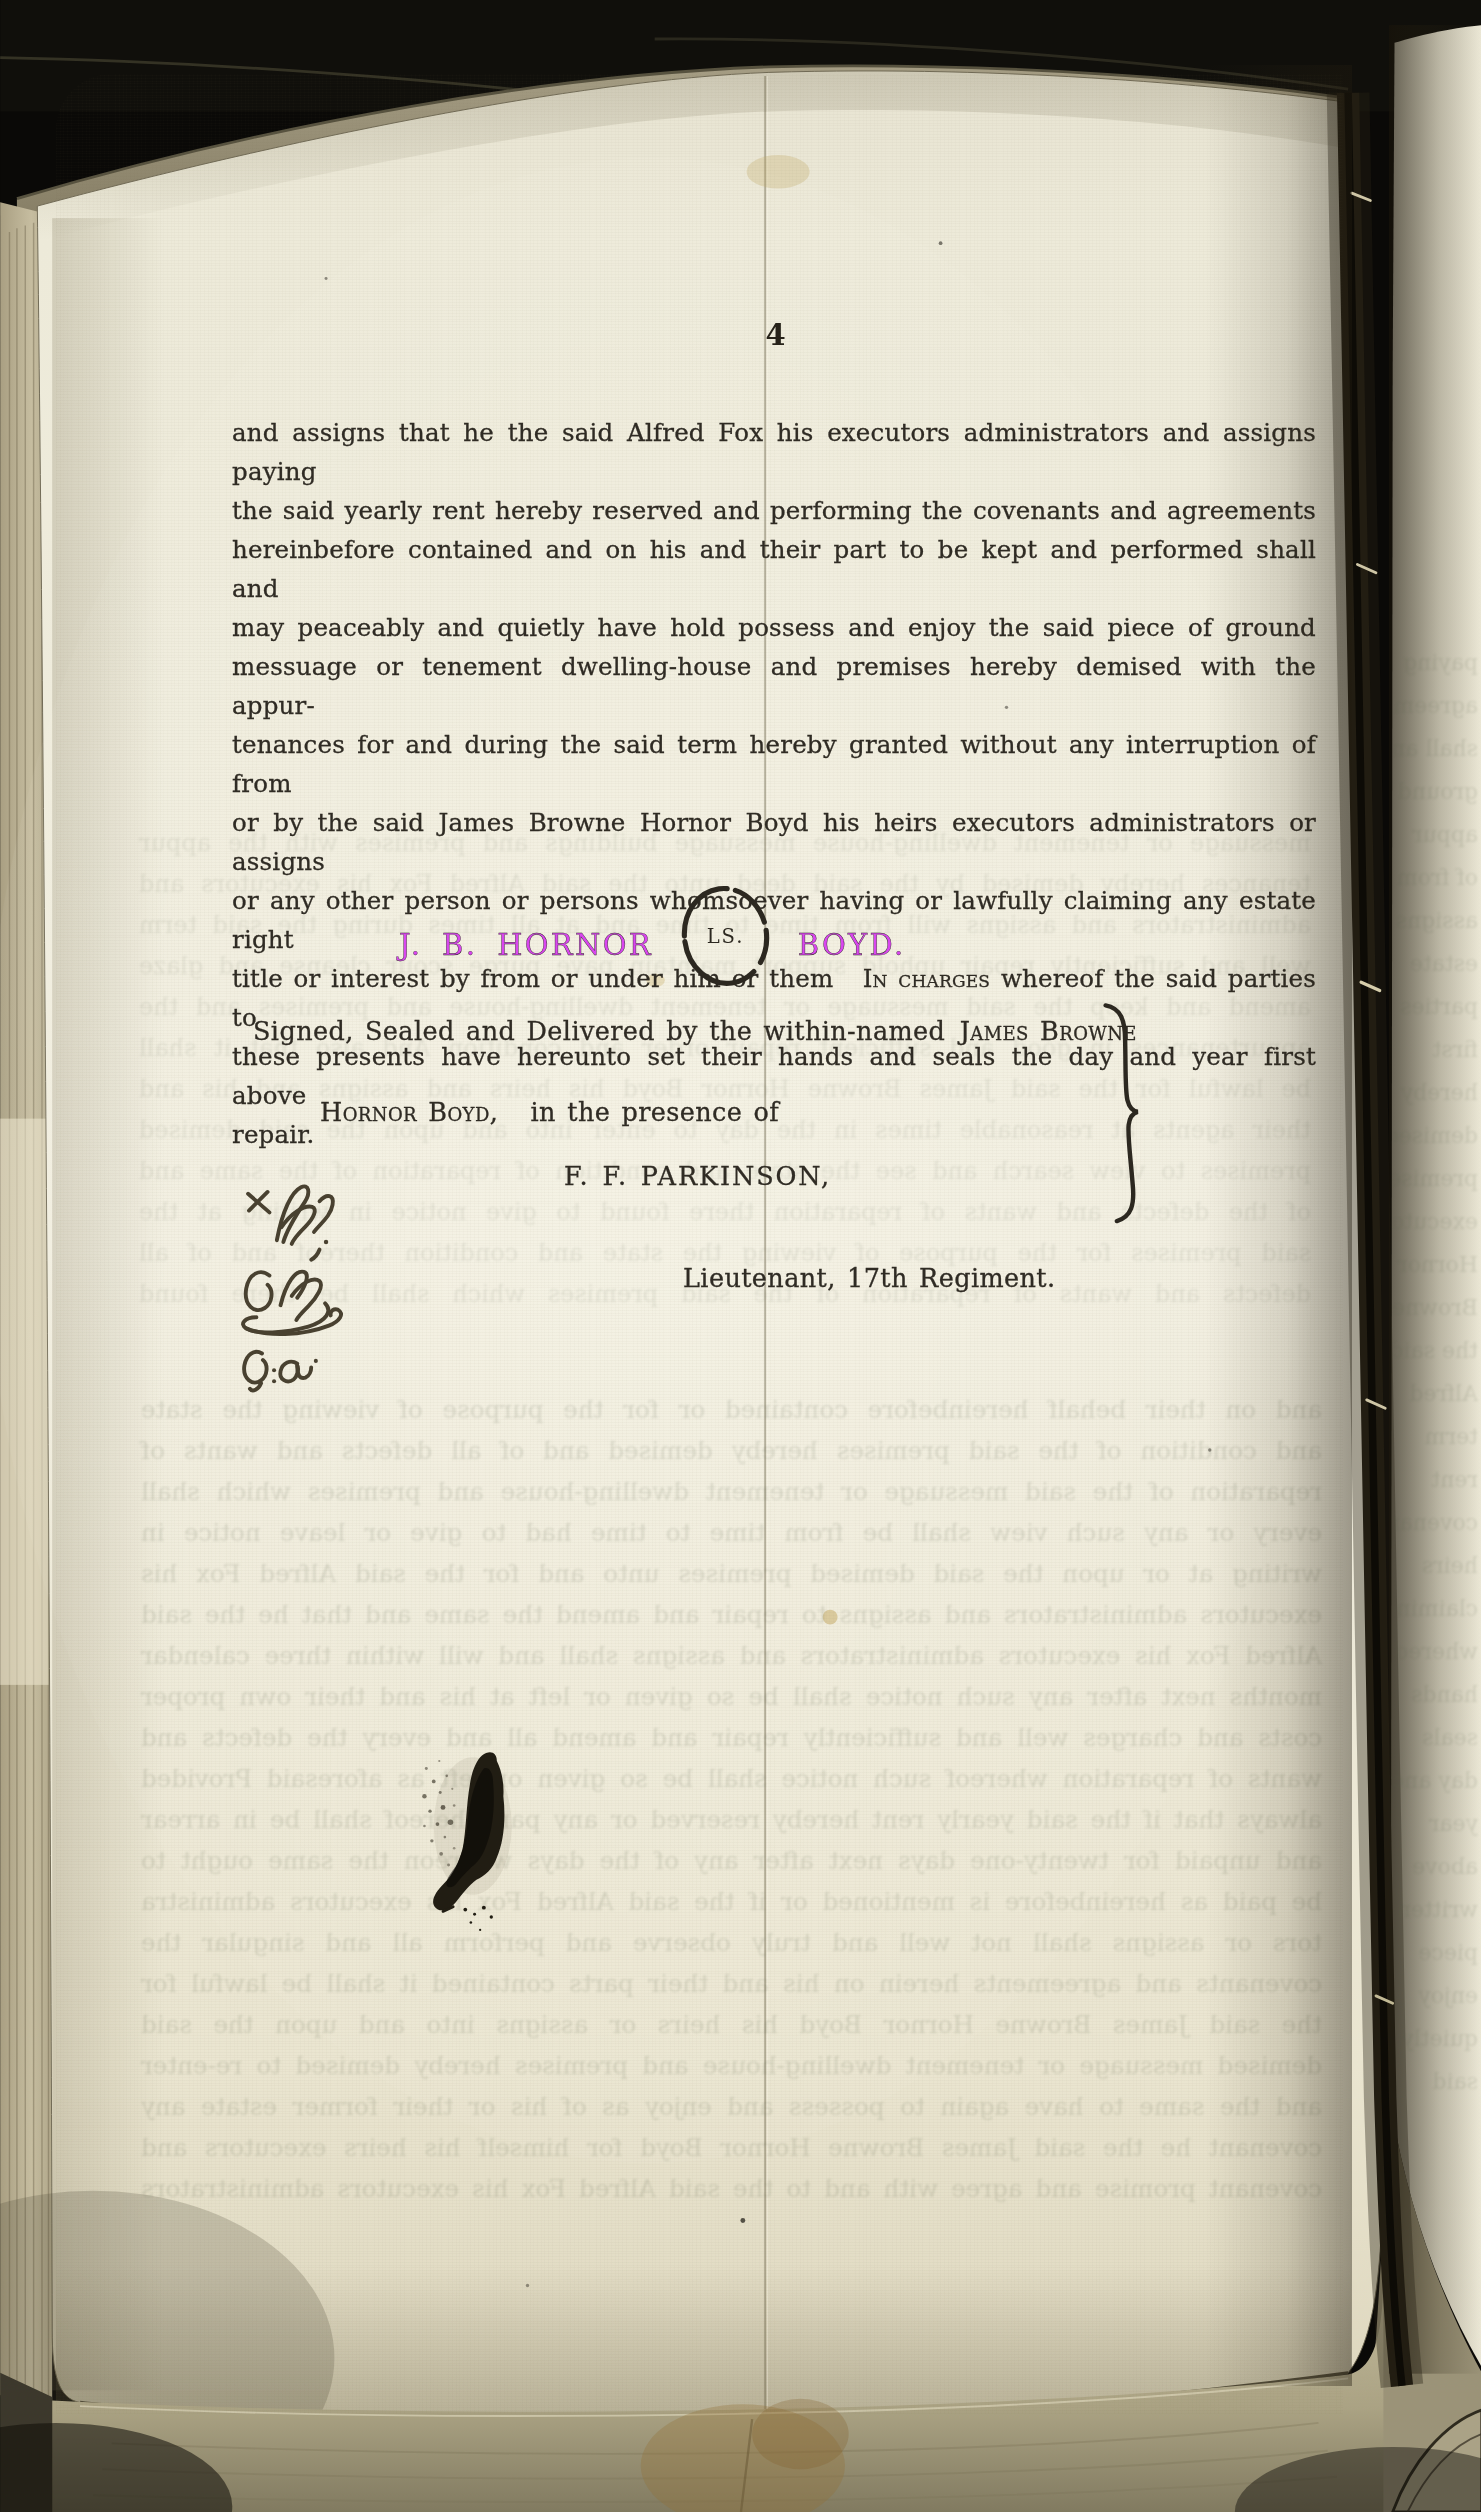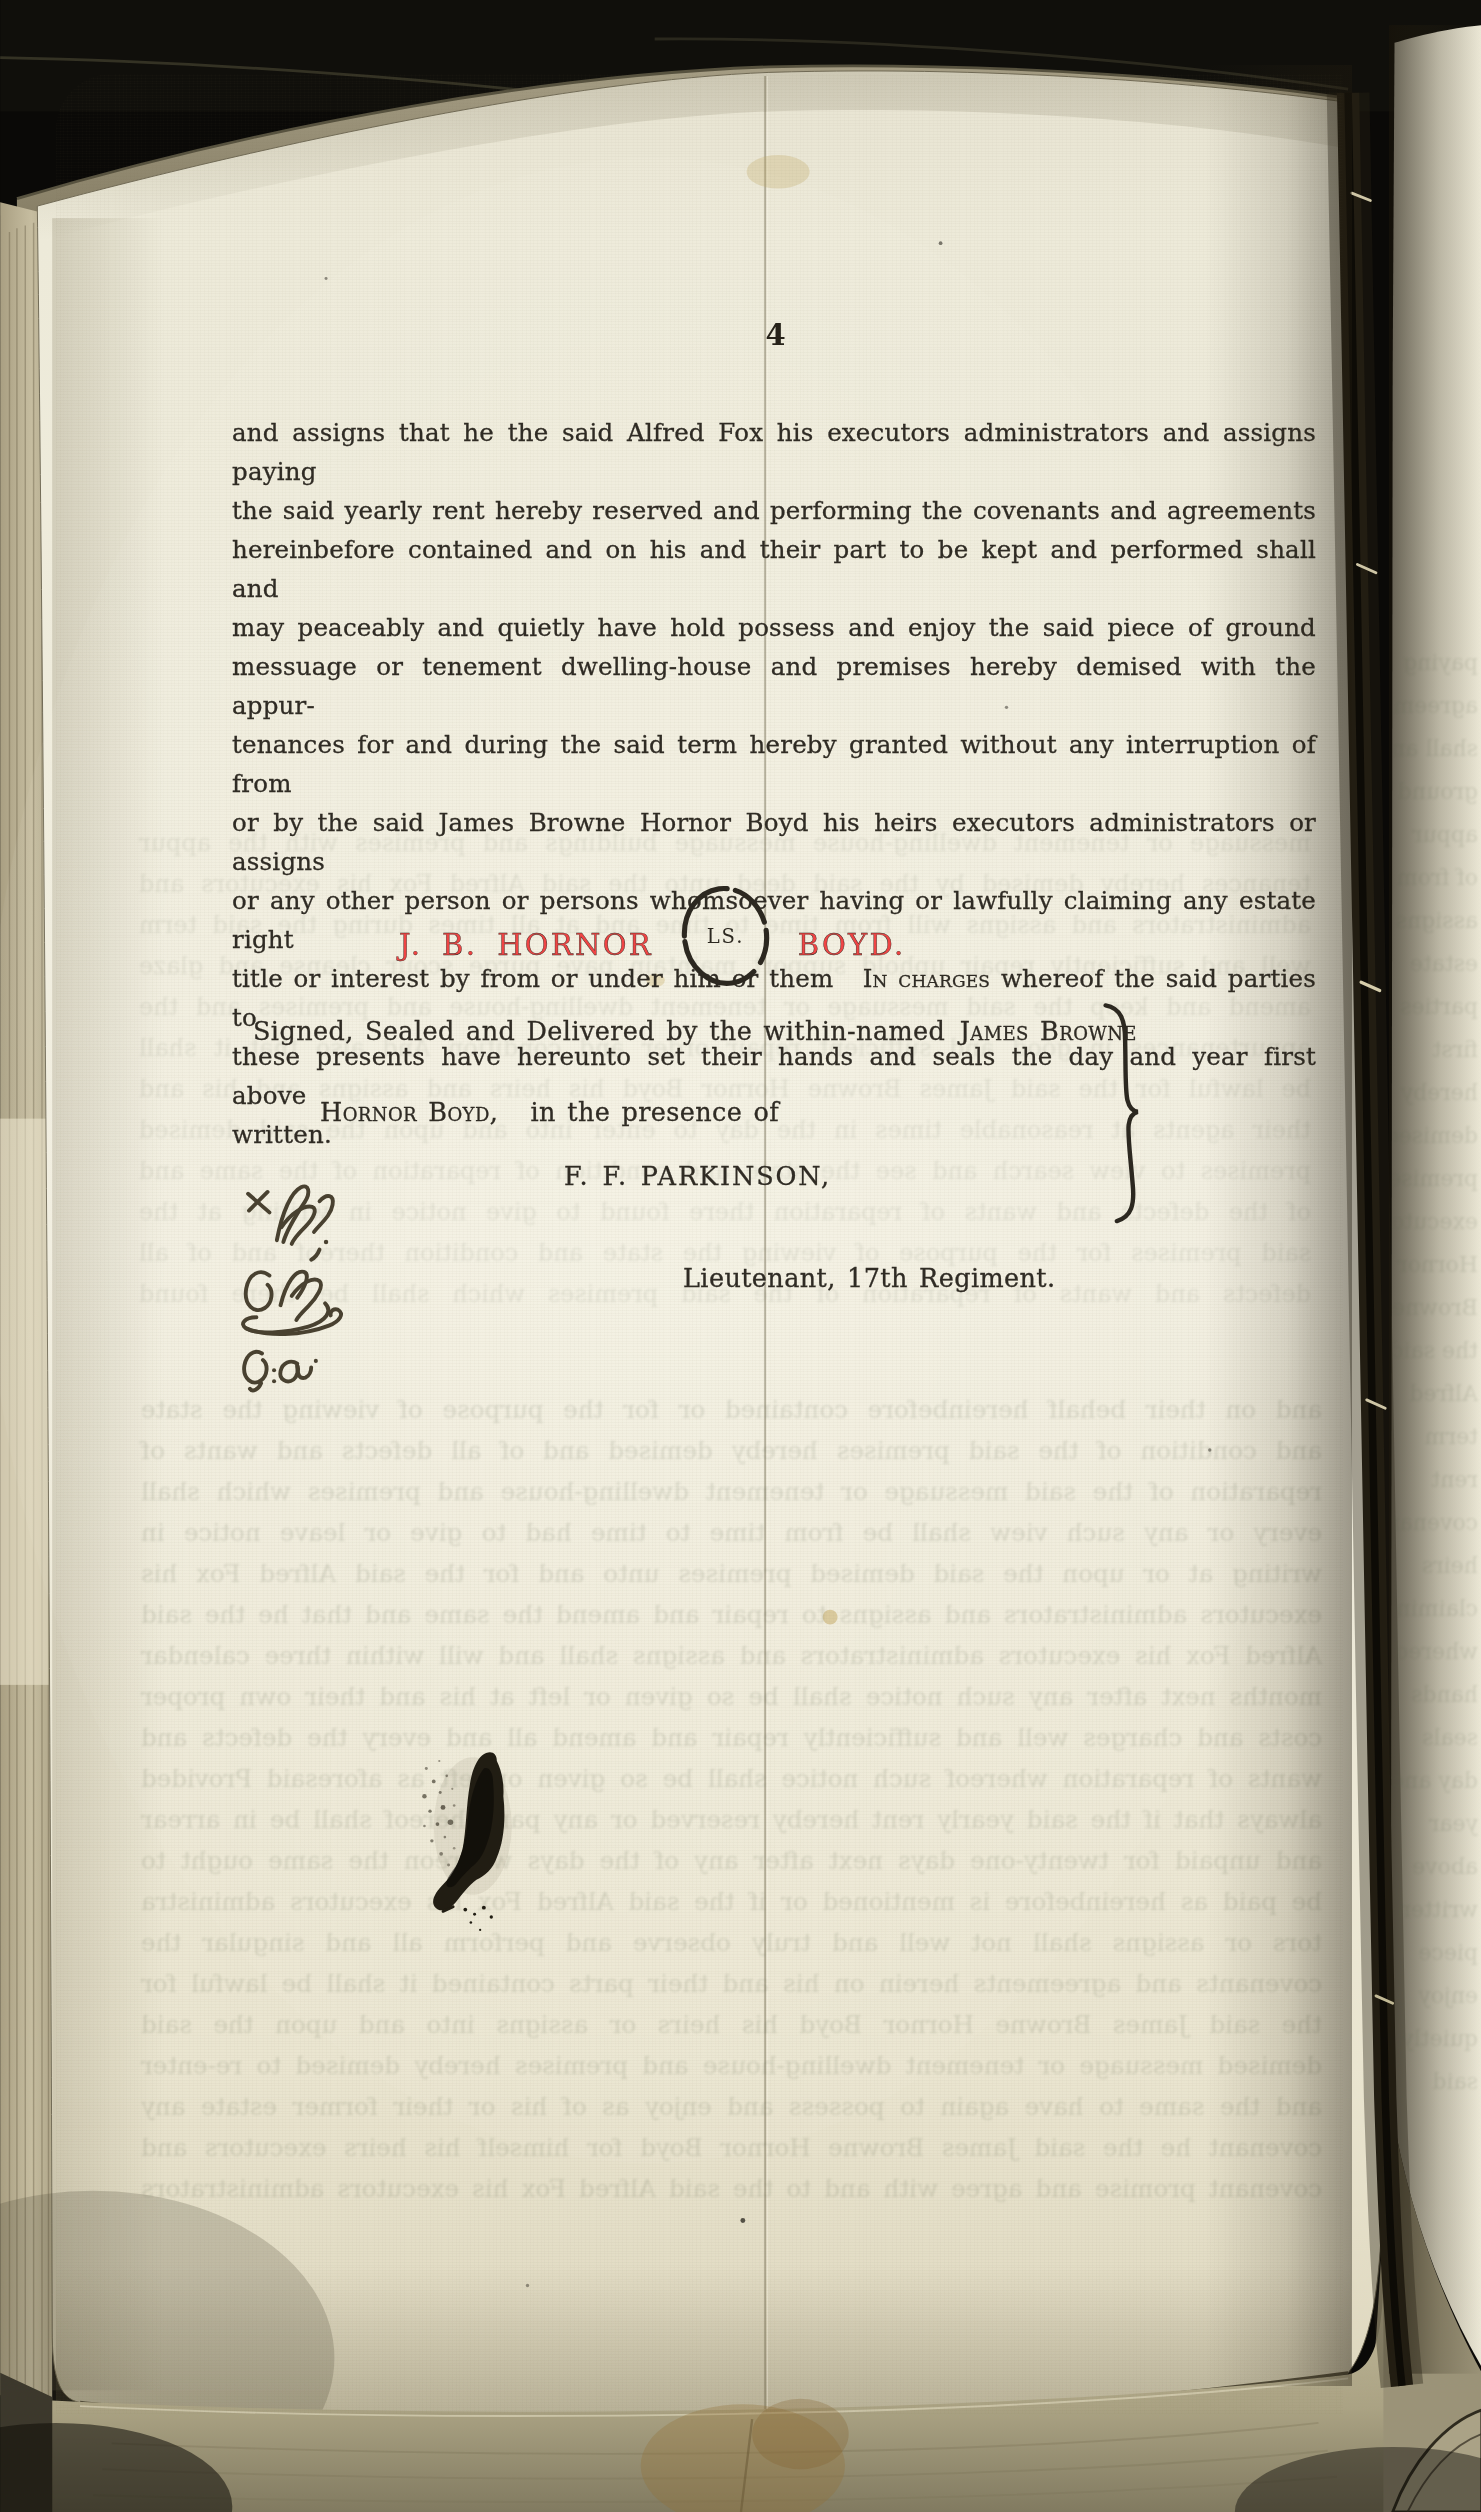--- a/index.html
+++ b/index.html
@@ -14,21 +14,21 @@
            font-size:29px;font-weight:bold;color:#262219;letter-spacing:0.9px;}
   .para{position:absolute;left:232px;top:413px;width:1084px;color:#2f2b24;
         font-size:24.5px;line-height:39px;letter-spacing:0.2px;word-spacing:1.9px;
         -webkit-text-stroke:0.3px #2f2b24;}
   .bline{text-align:justify;text-align-last:justify;white-space:normal;}
   .bline.last{text-align-last:left;}
   .sc{font-variant:small-caps;}
   .sc.gap{margin-left:18.6px;}
 
   .sigrow{position:absolute;left:399px;top:880px;display:flex;align-items:center;
-          color:#ef4444;justify-content:center;-webkit-text-stroke:0.4px #2b2720;}
+          color:#d946ef;justify-content:center;-webkit-text-stroke:0.4px #2b2720;}
   .signame{font-size:29px;letter-spacing:2.3px;word-spacing:8.4px;padding-top:20.4px;}
   .sealwrap{width:97px;height:110px;margin:0 24px;flex:none;}
 
   .attest{position:absolute;color:#2f2b24;-webkit-text-stroke:0.3px #2f2b24;
           font-size:25.5px;letter-spacing:0.4px;word-spacing:2.8px;white-space:nowrap;}
   .at1{left:253px;top:1016px;}
   .at2{left:320px;top:1097px;}
   .at3{left:564px;top:1161px;letter-spacing:1.9px;}
   .at4{left:683px;top:1263px;text-align:right;}
   .bracewrap{position:absolute;left:1103px;top:1001px;width:43px;height:223px;transform:rotate(-3deg);}
@@ -287,21 +287,21 @@
       <div class="bline">messuage or tenement dwelling-house and premises hereby demised with the appur-</div>
       <div class="bline">tenances for and during the said term hereby granted without any interruption of from</div>
       <div class="bline">or by the said James Browne Hornor Boyd his heirs executors administrators or assigns</div>
       <div class="bline">or any other person or persons whomsoever having or lawfully claiming any estate right</div>
       <div class="bline">
         <span>title or interest by from or under him or them</span>
         <span class="sc gap">In charges</span>
         <span>whereof the said parties to</span>
       </div>
       <div class="bline">these presents have hereunto set their hands and seals the day and year first above</div>
-      <div class="bline last">written.</div>
+      <div class="bline last">repair.</div>
     </div>
 
     <div class="sigrow">
       <span class="signame">J. B. HORNOR</span>
       <span class="sealwrap">
         <svg width="97" height="110" viewBox="0 0 104 118">
           <ellipse cx="52" cy="60" rx="44" ry="51" fill="none" stroke="#2c2820" stroke-width="5.5" stroke-linecap="round" pathLength="100" stroke-dasharray="12 4 34 2 26 3 16 3" transform="rotate(-8 52 60)"></ellipse>
           <text x="52" y="68" text-anchor="middle" font-size="21" letter-spacing="2" fill="#2c2820" font-family="DejaVu Serif, Liberation Serif, serif">LS.</text>
         </svg>
       </span>

